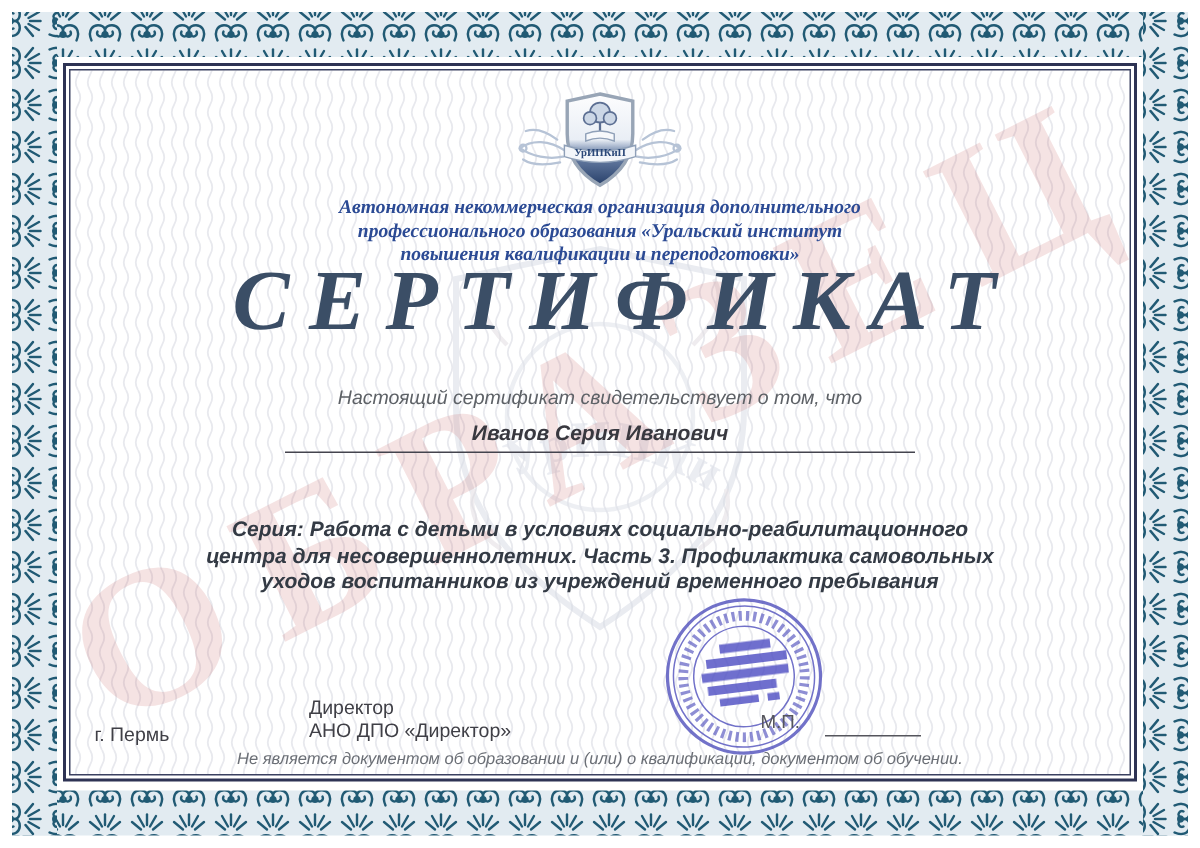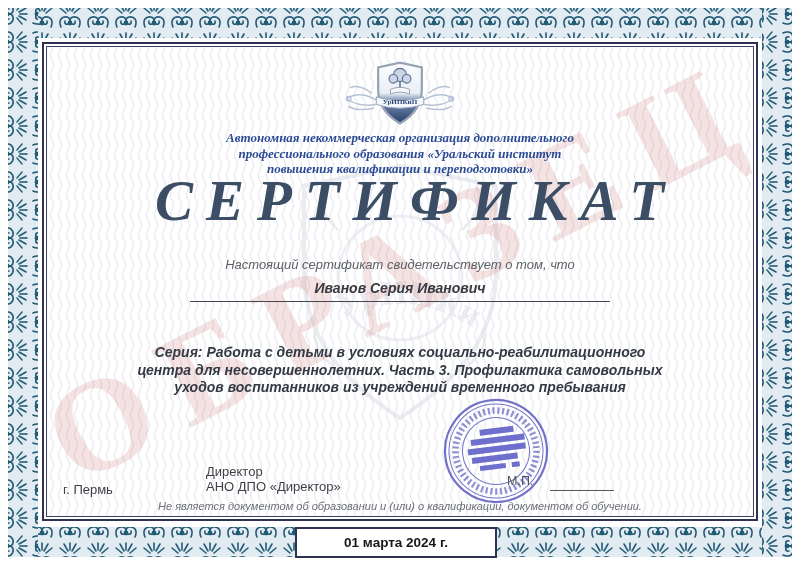--- a/index.html
+++ b/index.html
@@ -179,14 +179,13 @@
       <span>Директор</span>
       <span>АНО ДПО «Директор»</span>
     </div>
 
     <div class="mp">М.П.</div>
     <div class="sig-line"></div>
 
     <div class="center disclaimer">Не является документом об образовании и (или) о квалификации, документом об обучении.</div>
   </div>
 
-  <div class="date-box">01 марта 2024 г.</div>
 </div>
 
 </body></html>

